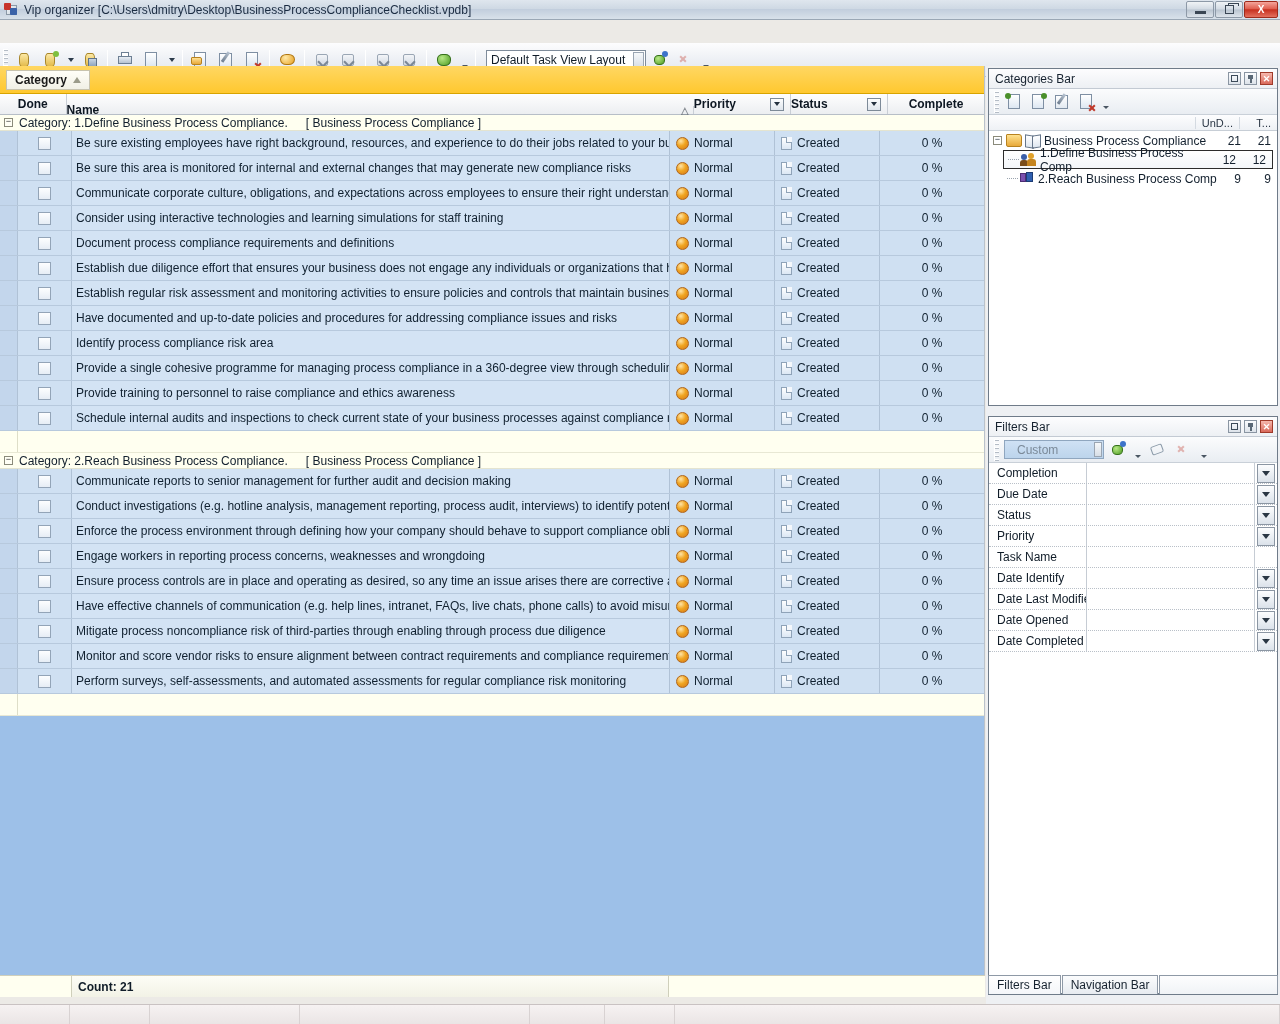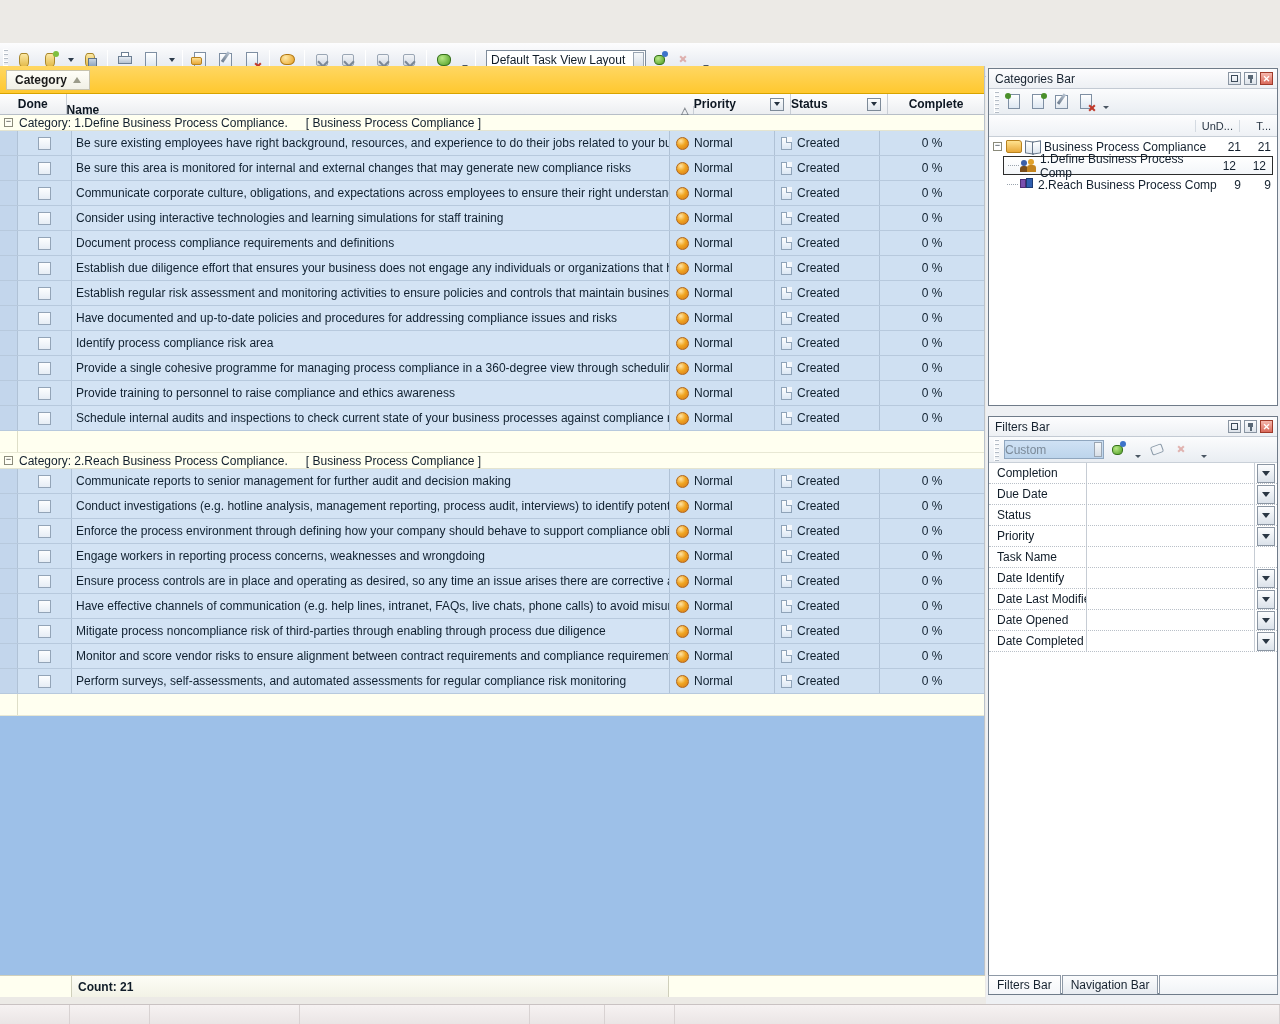--- a/index.html
+++ b/index.html
@@ -241,21 +241,21 @@
   .dpb .pin:after{content:"";position:absolute;left:3px;top:4px;width:1.5px;height:4px;background:#5a6876;}
 
   .dp-toolbar {
     height:26px; background:linear-gradient(180deg,#fbfcfd,#e9edf2);
     border-bottom:1px solid #c9d0d8; display:flex; align-items:center; padding-left:2px;
   }
   .dp-toolbar .tbtn { width:22px; height:22px; }
 
   .dp-body { background:#ffffff; }
 
-  .cat-head { height:22px; display:flex; align-items:center; justify-content:flex-end;
+  .cat-head { height:16px; display:flex; align-items:center; justify-content:flex-end;
      border-bottom:1px solid #c7ced6; background:linear-gradient(180deg,#fdfdfe,#eef1f5);
      font-size:11px; color:#2a3644; }
   .cat-head .ch { width:44px; text-align:right; padding-right:6px; border-left:1px solid #d4dae1;}
 
   .treerow { height:19px; display:flex; align-items:center; font-size:12px; color:#13202e; padding-left:4px;}
   .treerow.sel { border:1px solid #2c2c2c; background:linear-gradient(180deg,#ffffff,#f3f6f9); height:19px;}
   .treerow .tvals { margin-left:auto; display:flex; }
   .treerow .tvals span { width:30px; text-align:right; padding-right:6px; }
   .tw { width:9px;height:9px;border:1px solid #8a8a7a;background:#fff;margin-right:4px;flex:none;
      display:flex;align-items:center;justify-content:center;font-size:9px;line-height:7px;
@@ -275,21 +275,21 @@
   .icn-people .b2{position:absolute;left:6px;top:6px;width:9px;height:7px;border-radius:3px 3px 0 0;background:#c4841f;}
   .icn-flags { width:14px;height:13px;flex:none;margin-right:4px;position:relative;}
   .icn-flags .f1{position:absolute;left:0;top:1px;width:6px;height:9px;background:#7a4fae;border:1px solid #4c2d74;}
   .icn-flags .f2{position:absolute;left:6px;top:0px;width:7px;height:10px;background:#2f5fb0;border:1px solid #1d3c74;}
 
   
   .filt-tool { height:26px; background:linear-gradient(180deg,#fbfcfd,#e9edf2);
      border-bottom:1px solid #c9d0d8; display:flex; align-items:center; padding-left:2px; }
   .custombox { width:100px;height:19px;margin-left:2px;
      background:linear-gradient(180deg,#cfe1f4,#bcd4ec); border:1px solid #8fa6bf;
-     display:flex;align-items:center;padding-left:0;font-size:12px;color:#7b8a99;position:relative;}
+     display:flex;align-items:center;padding-left:12px;font-size:12px;color:#7b8a99;position:relative;}
   .custombox .spin{position:absolute;right:1px;top:1px;bottom:1px;width:8px;
      background:linear-gradient(180deg,#f6f8fa,#d7dee6);border:1px solid #9aa5b2;}
 
   .filtrow { height:21px; display:flex; align-items:center; border-bottom:1px dotted #b9c0c8; }
   .filtrow .fl { width:98px; padding-left:8px; font-size:12px; color:#101c28;
      border-right:1px solid #c6ccd4; overflow:hidden; white-space:nowrap;
      height:100%; display:flex; align-items:center; }
   .filtrow .fv { flex:1; height:100%; border-right:1px solid #c6ccd4; }
   .filtrow .fd { width:18px; height:19px; border:1px solid #8b96a3;
      background:linear-gradient(180deg,#fcfdfe,#dbe2ea);
@@ -312,20 +312,37 @@
   .statusstrip { position:absolute; left:0; bottom:0; width:1280px; height:20px;
      background:linear-gradient(180deg,#f6f2f2,#eae5e5); border-top:1px solid #c9c2c2;
      display:flex; }
   .statusstrip .sseg { border-right:1px solid #d8d2d2; height:100%; }
 </style>
 </head>
 <body>
 
 <div id="app">
 
+  <div class="titlebar">
+    <div class="tb-icon">
+      <span class="s1"></span>
+        <span class="s2"></span>
+        <span class="s3"></span>
+    </div>
+    <div class="caption">Vip organizer [C:\Users\dmitry\Desktop\BusinessProcessComplianceChecklist.vpdb]</div>
+    <div class="winbtns">
+      <div class="wb">
+          <span class="minglyph"></span>
+        </div>
+      <div class="wb">
+          <span class="maxglyph"></span>
+        </div>
+      <div class="wb close">X</div>
+    </div>
+  </div>
 
 
   <div class="toolbar">
     <div class="grip"></div>
 
     <div class="tbtn">
       <span class="ic">
           <span class="cyl"></span>
         </span>
     </div>

